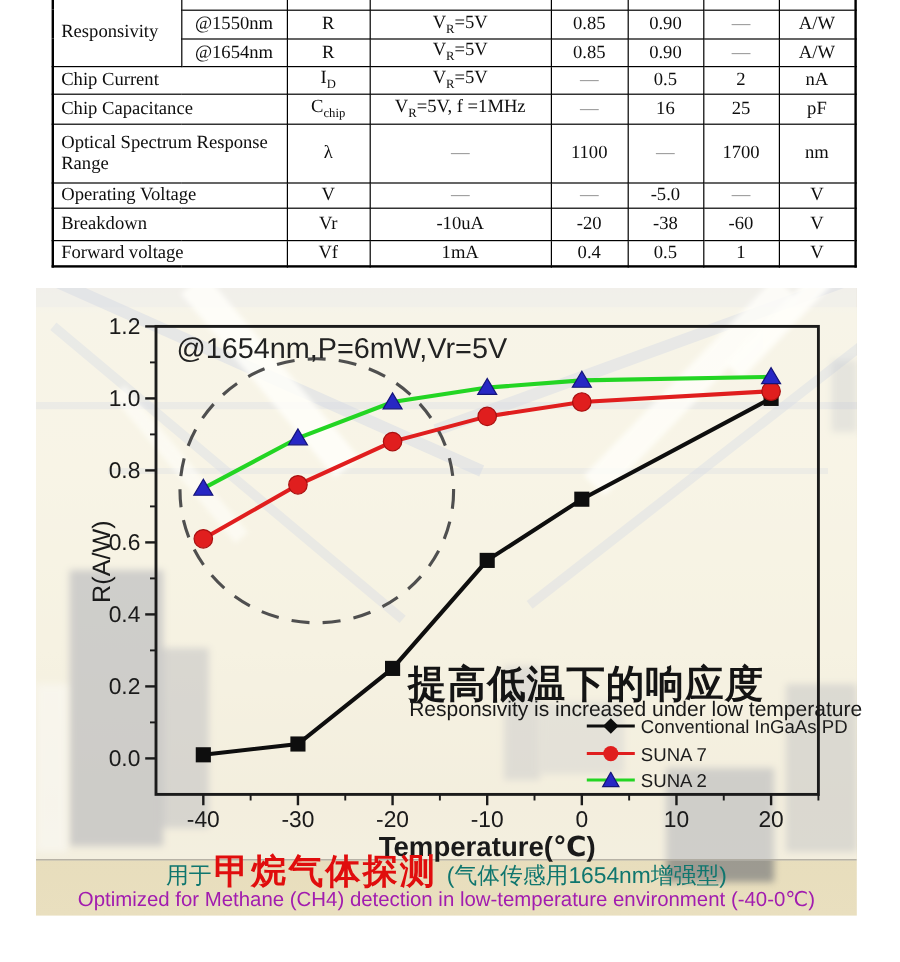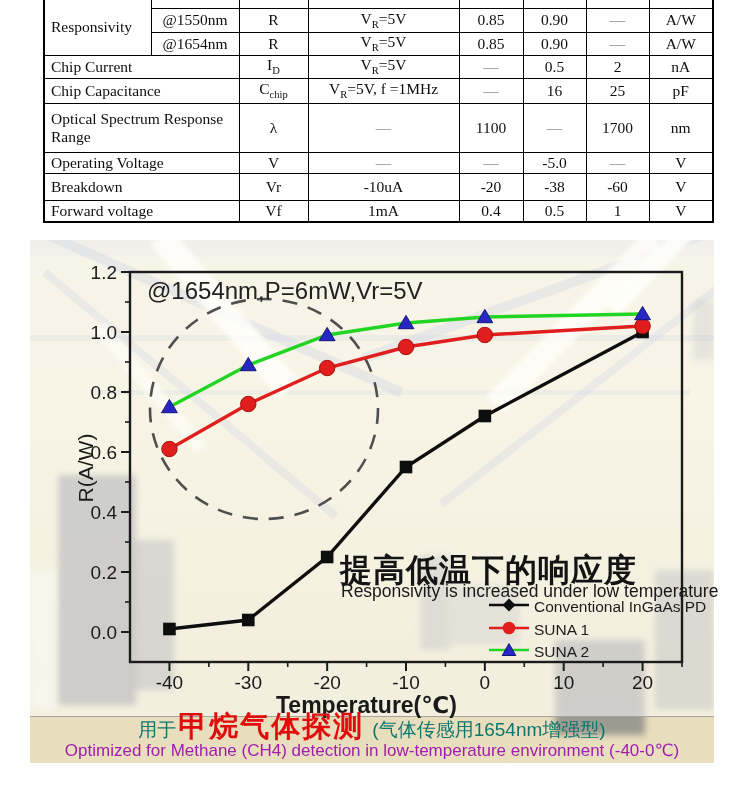--- a/index.html
+++ b/index.html
@@ -27,21 +27,21 @@
   #panel{position:absolute;left:0;top:0;width:684px;height:476px;
          background:rgba(255,255,255,0.52);border-bottom:1.5px solid #a8a398;}
 
   
   #chart-svg{position:absolute;left:0;top:0;z-index:5;pointer-events:none;}
   #chart-svg text{font-family:"Liberation Sans","DejaVu Sans",sans-serif;fill:#1a1a1a;}
   .ovl{position:absolute;z-index:6;color:#1a1a1a;}
   #plot-annotation{left:147px;top:277px;font-size:24px;color:#222;}
   #y-axis-label{left:24px;top:456px;width:124px;text-align:center;transform:rotate(-90deg);
                 font-size:21px;}
-  #x-axis-label{left:276px;top:692px;width:260px;font-size:23px;font-weight:600;}
+  #x-axis-label{left:276px;top:692px;width:260px;text-align:center;font-size:23px;font-weight:600;}
   #cn-highlight{left:340px;top:549px;font-size:32px;font-weight:bold;color:#141414;letter-spacing:1px;}
   #en-highlight{left:341px;top:581px;font-size:17.5px;font-weight:normal;color:#181818;}
   #legend{left:488px;top:598px;}
   .legend-row{display:flex;height:22.5px;}
   .legend-row svg{margin-right:4px;}
   .legend-label{font-size:15.5px;color:#1c1c1c;}
   #caption-cn{left:30px;top:707px;width:684px;display:flex;justify-content:center;align-items:baseline;}
   #caption-prefix,#caption-paren{font-size:19px;color:#0f766e;}
   #caption-red{font-size:29px;font-weight:bold;color:#e00d0d;letter-spacing:2px;margin:0 2px;}
   #caption-paren{margin-left:6px;}
@@ -251,21 +251,21 @@
         <line x1="1" y1="7" x2="41" y2="7" stroke="#0e0e0e" stroke-width="2.5"></line>
         <polygon points="21,0.5 27.5,7 21,13.5 14.5,7" fill="#0e0e0e"></polygon>
       </svg>
       <span class="legend-label">Conventional InGaAs PD</span>
     </div>
     <div class="legend-row">
       <svg width="42" height="14">
         <line x1="1" y1="7" x2="41" y2="7" stroke="#e01e1e" stroke-width="2.5"></line>
         <circle cx="21" cy="7" r="6.3" fill="#e01e1e"></circle>
       </svg>
-      <span class="legend-label">SUNA 1</span>
+      <span class="legend-label">SUNA 7</span>
     </div>
     <div class="legend-row">
       <svg width="42" height="14">
         <line x1="1" y1="7" x2="41" y2="7" stroke="#23d523" stroke-width="2.5"></line>
         <polygon points="21,0.5 27.8,12.5 14.2,12.5" fill="#2727c4" stroke="#14147a" stroke-width="1"></polygon>
       </svg>
       <span class="legend-label">SUNA 2</span>
     </div>
   </div>
 

